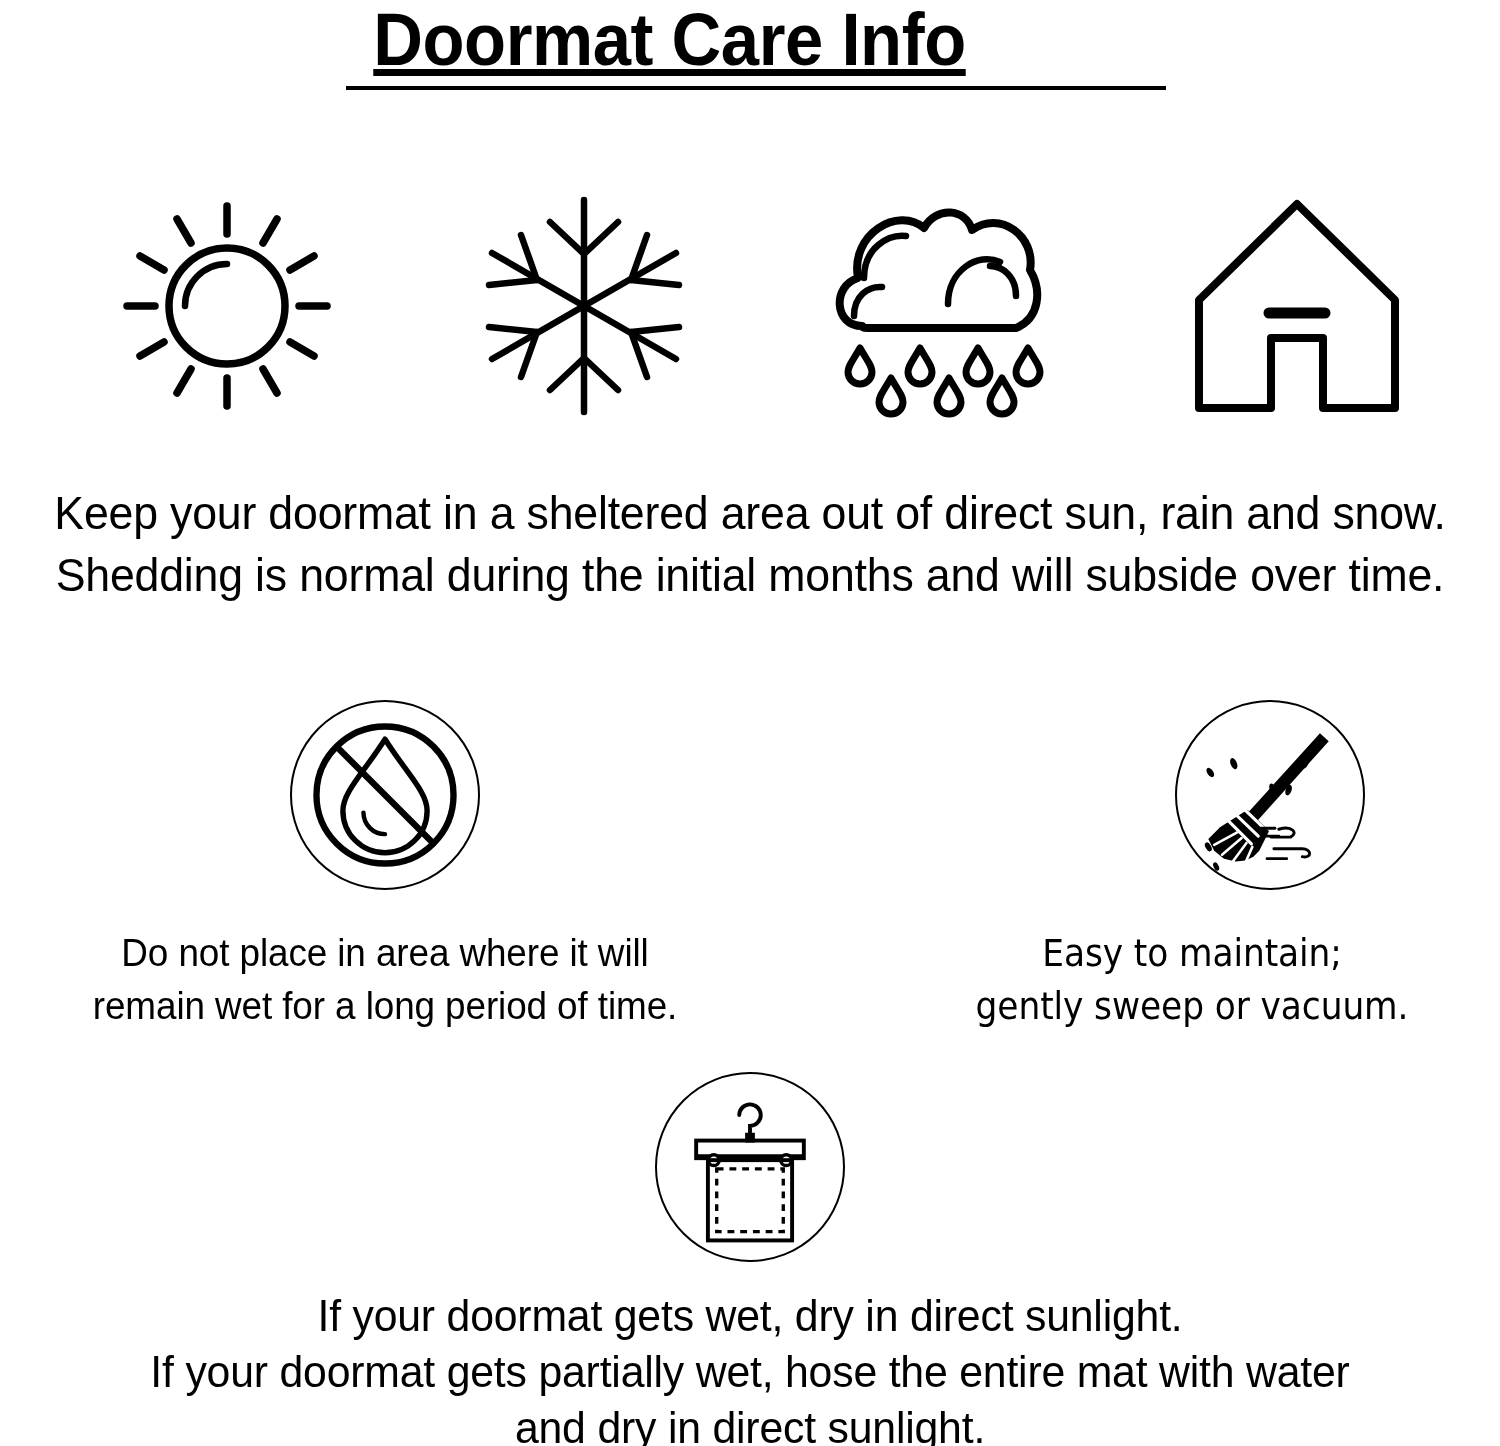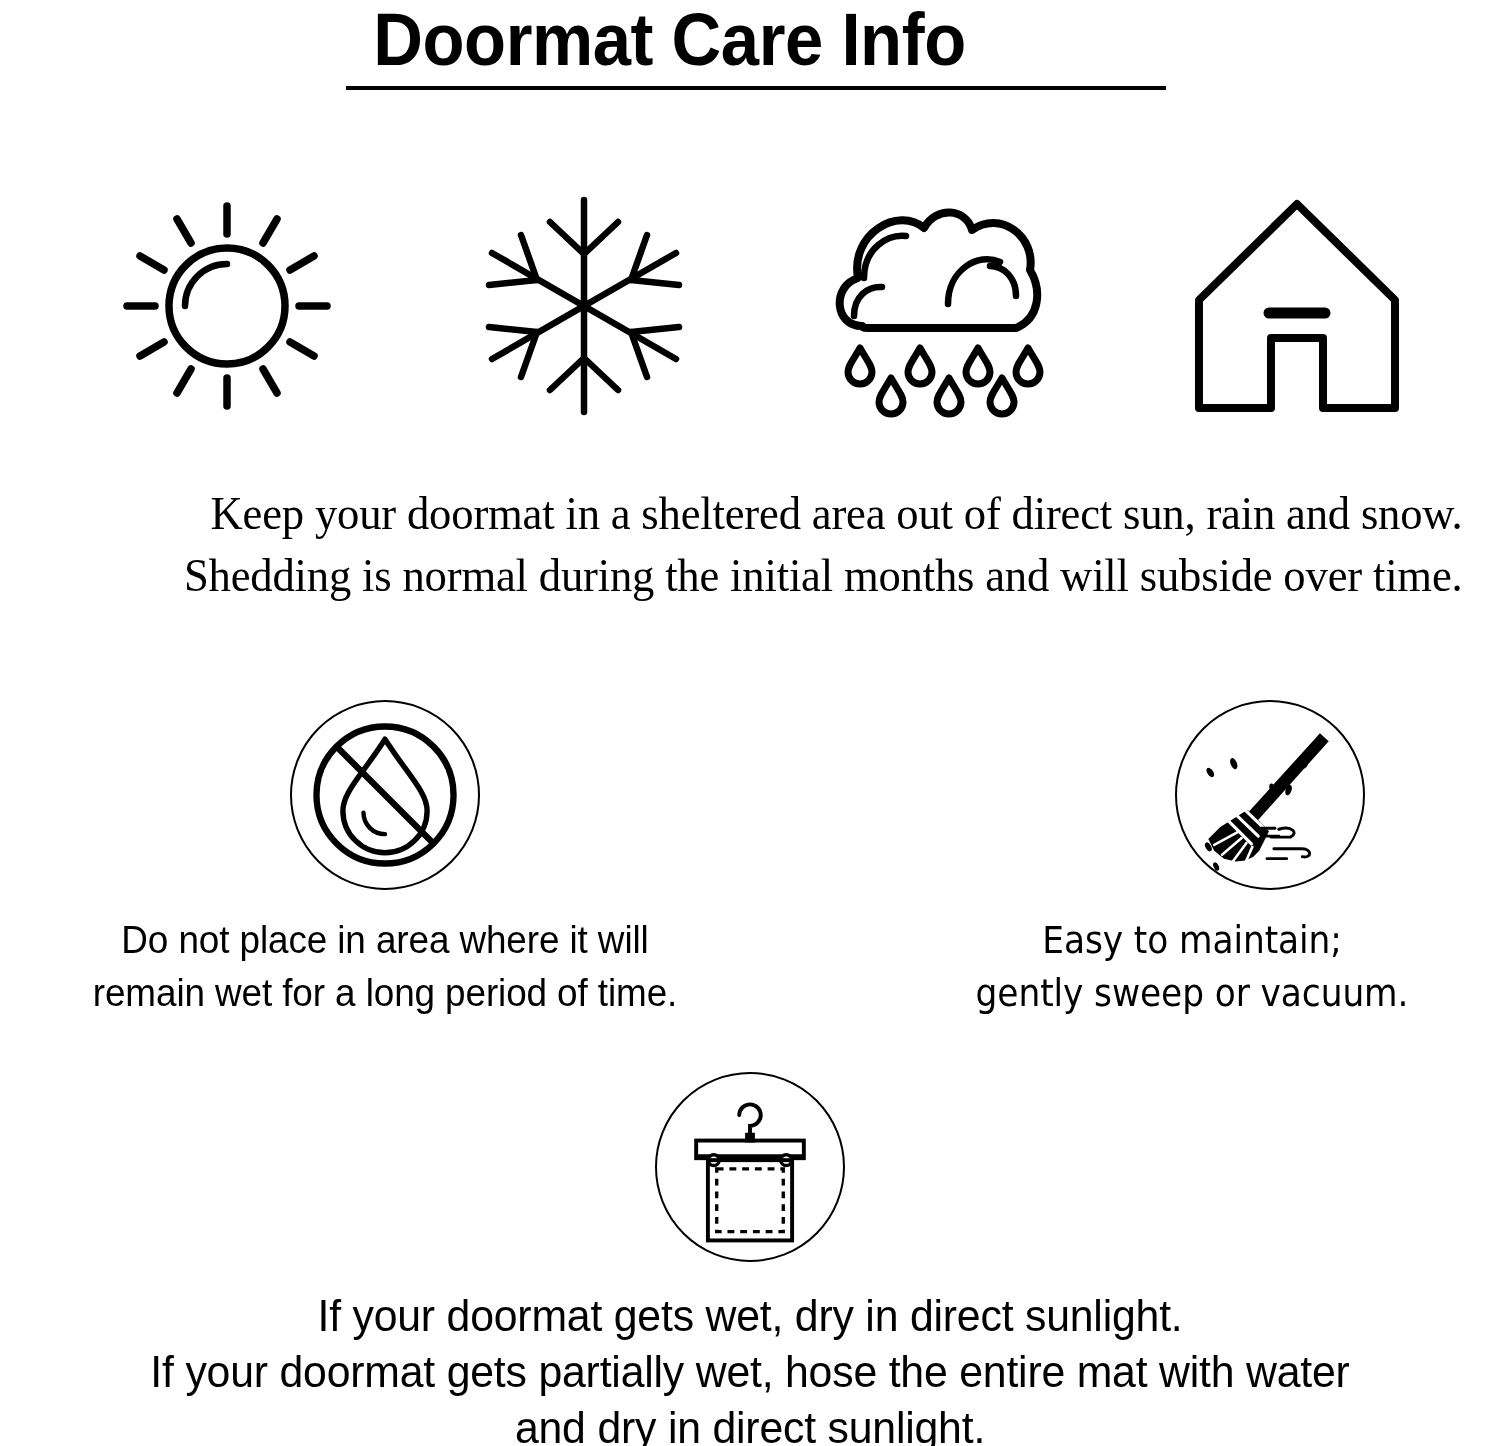--- a/index.html
+++ b/index.html
@@ -16,20 +16,21 @@
     overflow: hidden;
   }
 
   
   #title-block {
     position: absolute;
     top: 0;
     left: 0;
     width: 1339px;
     text-align: center;
+    text-decoration: underline;
   }
   #page-title {
     font-family: "Liberation Sans Narrow", "Liberation Sans", sans-serif;
     font-weight: bold;
     font-size: 74px;
     line-height: 76px;
     letter-spacing: -0.5px;
     transform: scaleX(0.93);
     transform-origin: center top;
     margin: 0;
@@ -60,42 +61,42 @@
     height: 240px;
   }
   .weather-cell svg { display: block; width: 240px; height: 240px; }
 
   
   #lead-paragraph {
     position: absolute;
     top: 482px;
     left: 0;
     width: 1500px;
-    text-align: right;
-    font-family: Liberation Serif, serif;
+    text-align: center;
+    font-family: Liberation Sans, sans-serif;
     font-size: 47px;
     line-height: 62px;
     letter-spacing: -0.2px;
   }
   #lead-paragraph .ln { display: block; transform: scaleX(0.95); }
 
   
   #mid-row { position: absolute; top: 700px; left: 0; width: 1500px; }
   .badge-col { position: absolute; top: 0; }
   .badge-circle {
     width: 190px; height: 190px;
     border: 2.5px solid #000;
     border-radius: 50%;
     position: relative;
     box-sizing: border-box;
     margin: 0 auto;
   }
   .badge-circle svg { display:block; width: 100%; height: 100%; }
   .badge-caption {
-    margin-top: 24px;
+    margin-top: 37px;
     text-align: center;
     font-size: 38px;
     line-height: 53px;
     letter-spacing: -0.1px;
   }
   .badge-caption .ln { display: block; }
   .cap-narrow {
     font-family: "Liberation Sans Narrow", "Liberation Sans", sans-serif;
   }
   .cap-narrow .ln { transform: scaleX(0.97); }

